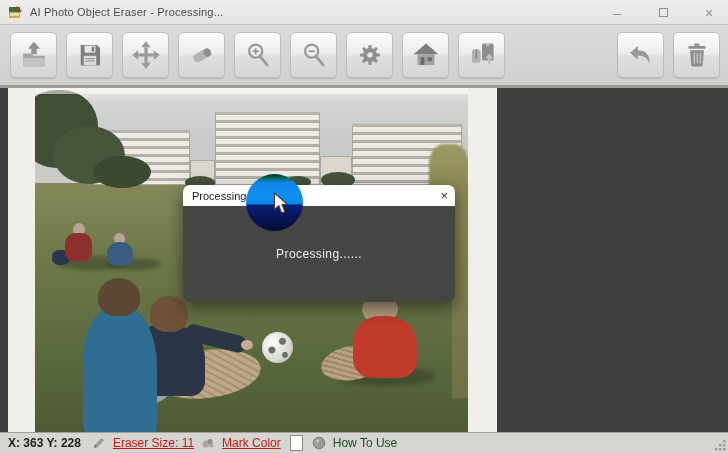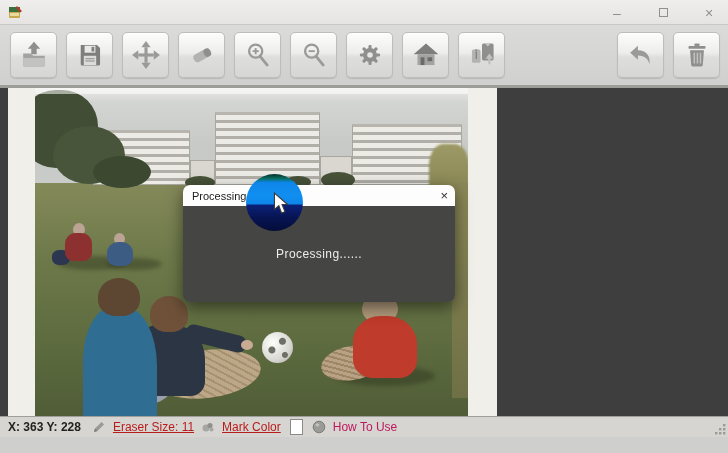--- a/index.html
+++ b/index.html
@@ -103,41 +103,42 @@
   .dlg-body { position:absolute; left:0; top:21px; width:272px; height:96px; background:#454543;
     border-radius:0 0 7px 7px; display:flex; align-items:center; justify-content:center; }
   .dlg-message { font-size:12px; color:#ededeb; letter-spacing:.4px; }
 
   
   .spinner { position:absolute; left:246px; top:174px; width:57px; height:57px; border-radius:50%; z-index:30;
     background:linear-gradient(180deg,#05302b 0%,#0a6e62 8%,#0d86e9 15%,#118ff0 38%,#0d86e9 52%,#0b2178 55%,#071454 76%,#040d38 100%); }
   .cursor { position:absolute; left:273px; top:192px; z-index:31; }
 
   
-  .statusbar { position:absolute; left:0; top:416px; width:728px; height:21px; background:#d6d5d1;
+  .statusbar { position:absolute; left:0; top:432px; width:728px; height:21px; background:#d6d5d1;
     border-top:1px solid #9e9e9a; display:flex; align-items:center; padding:0 8px; gap:7px;
     font-size:12px; color:#2e2e2c; }
   .coords { font-weight:bold; color:#222220; margin-right:4px; }
   .sb-link { color:#b91c1c; text-decoration:underline; cursor:pointer; }
-  .sb-plain { color:#be185d; }
+  .sb-plain { color:#14532d; }
   .swatch { width:13px; height:16px; background:#ffffff; border:1px solid #8a8a86; margin:0 2px; cursor:pointer; }
   .grip { position:absolute; right:2px; bottom:2px; width:11px; height:11px; cursor:nwse-resize; }
 </style>
 </head>
 <body>
 
 <div class="app">
 
   <div class="titlebar">
     <svg class="app-icon" viewBox="0 0 15 15">
       <rect x="1" y="2" width="11" height="6" fill="#3a6e3a"></rect>
       <rect x="1" y="7" width="11" height="6" rx="1" fill="#c9a84c"></rect>
       <rect x="2" y="8" width="9" height="3" fill="#e8d9a0"></rect>
       <path d="M9 1 L14 6 L12.4 7.4 L7.5 2.4 Z" fill="#b33a2a"></path>
     </svg>
+    <span class="win-title">AI Photo Object Eraser - Processing...</span>
     <div class="win-controls">
       <span class="win-btn">–</span>
       <span class="win-btn">
           <span class="max-box"></span>
         </span>
       <span class="win-btn">×</span>
     </div>
   </div>
 
   <div class="toolbar">

